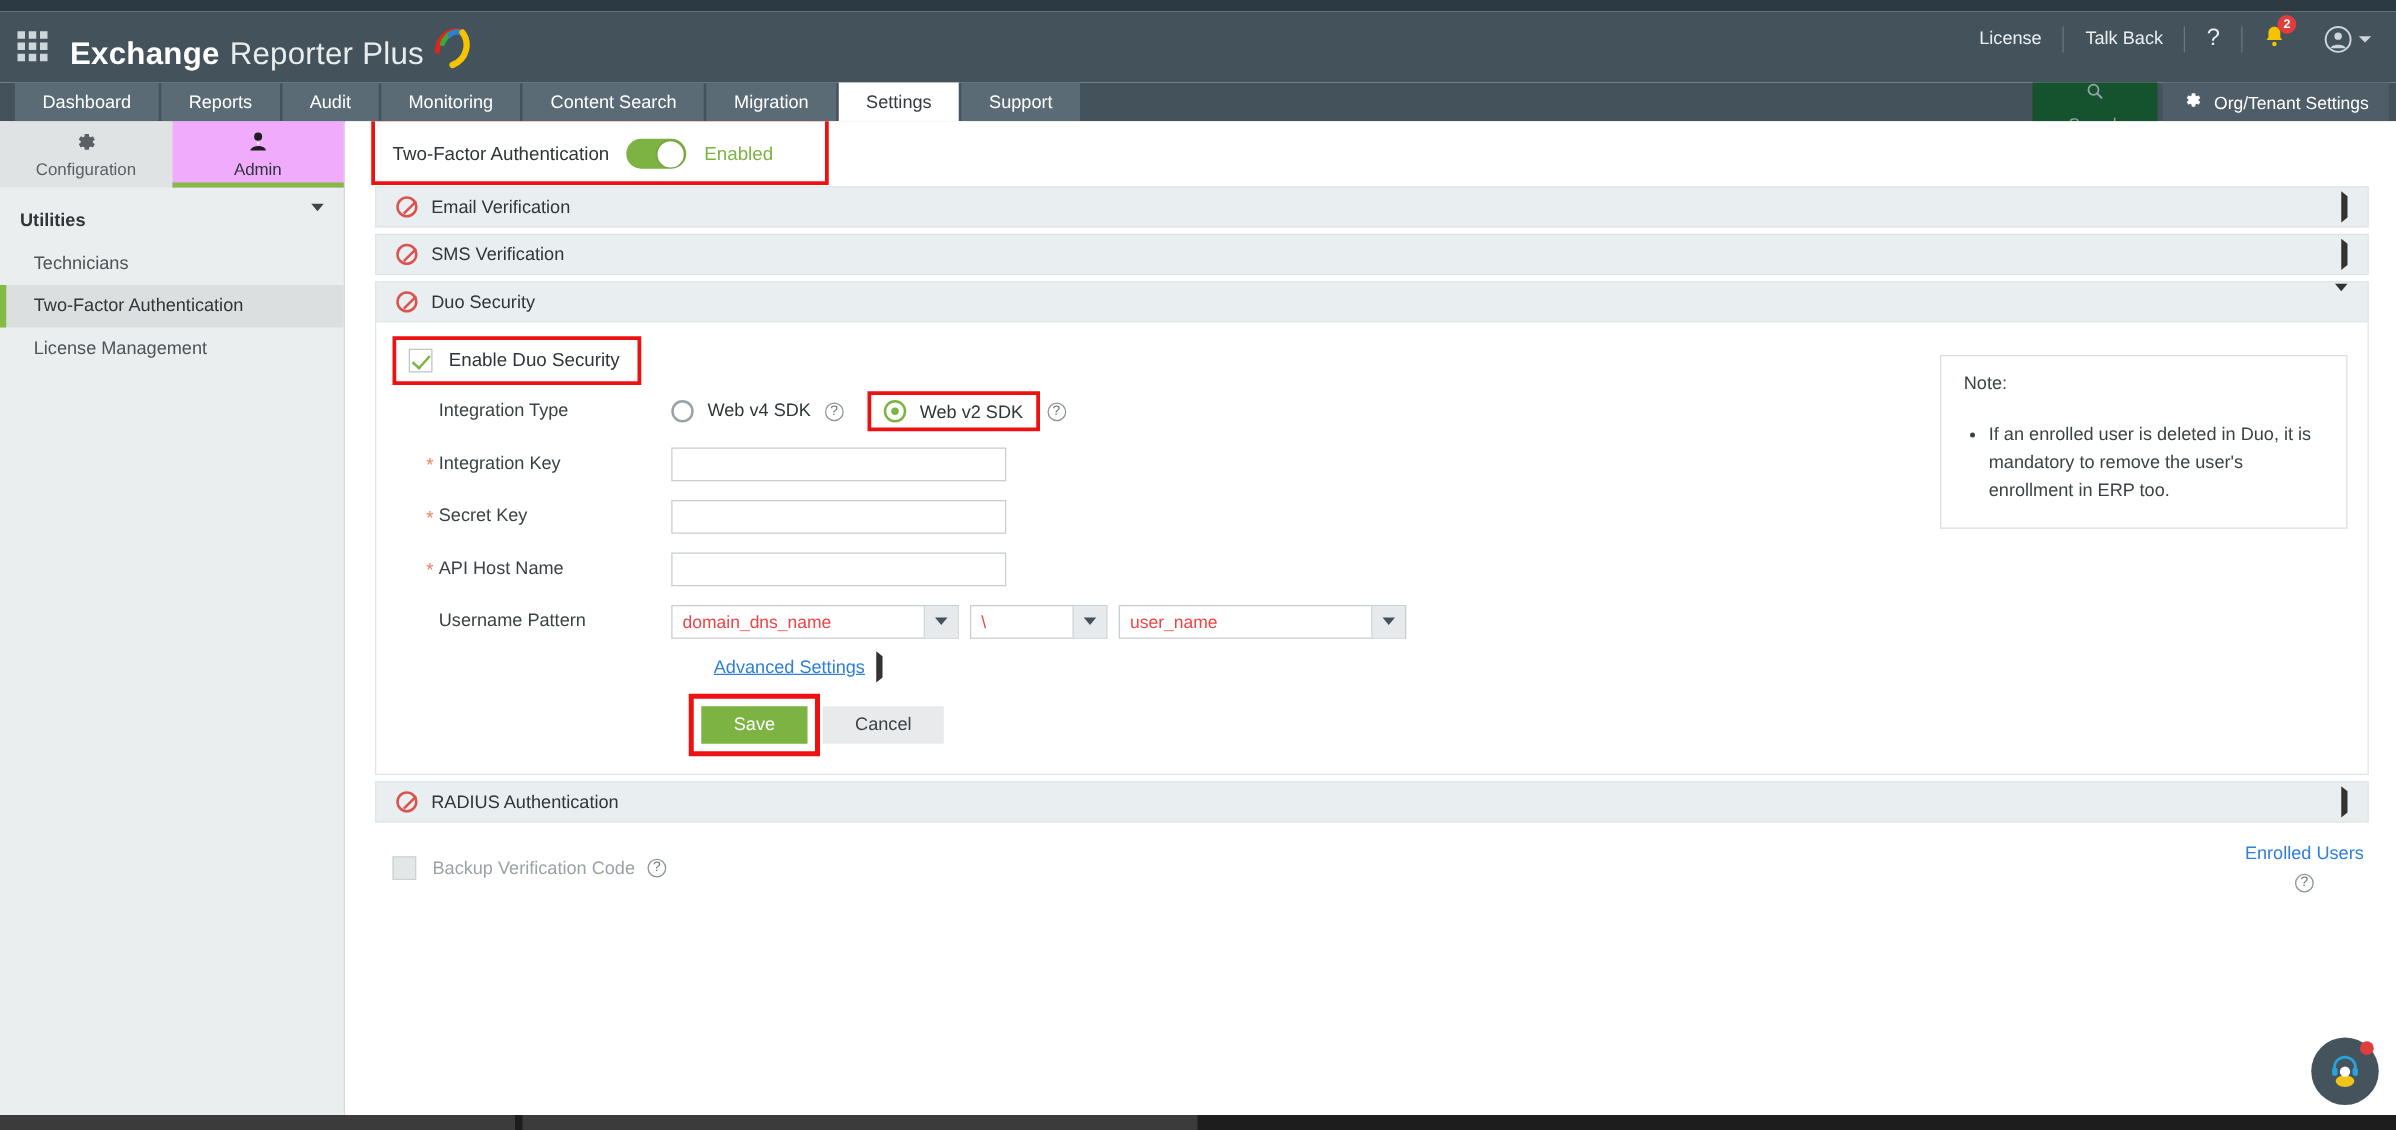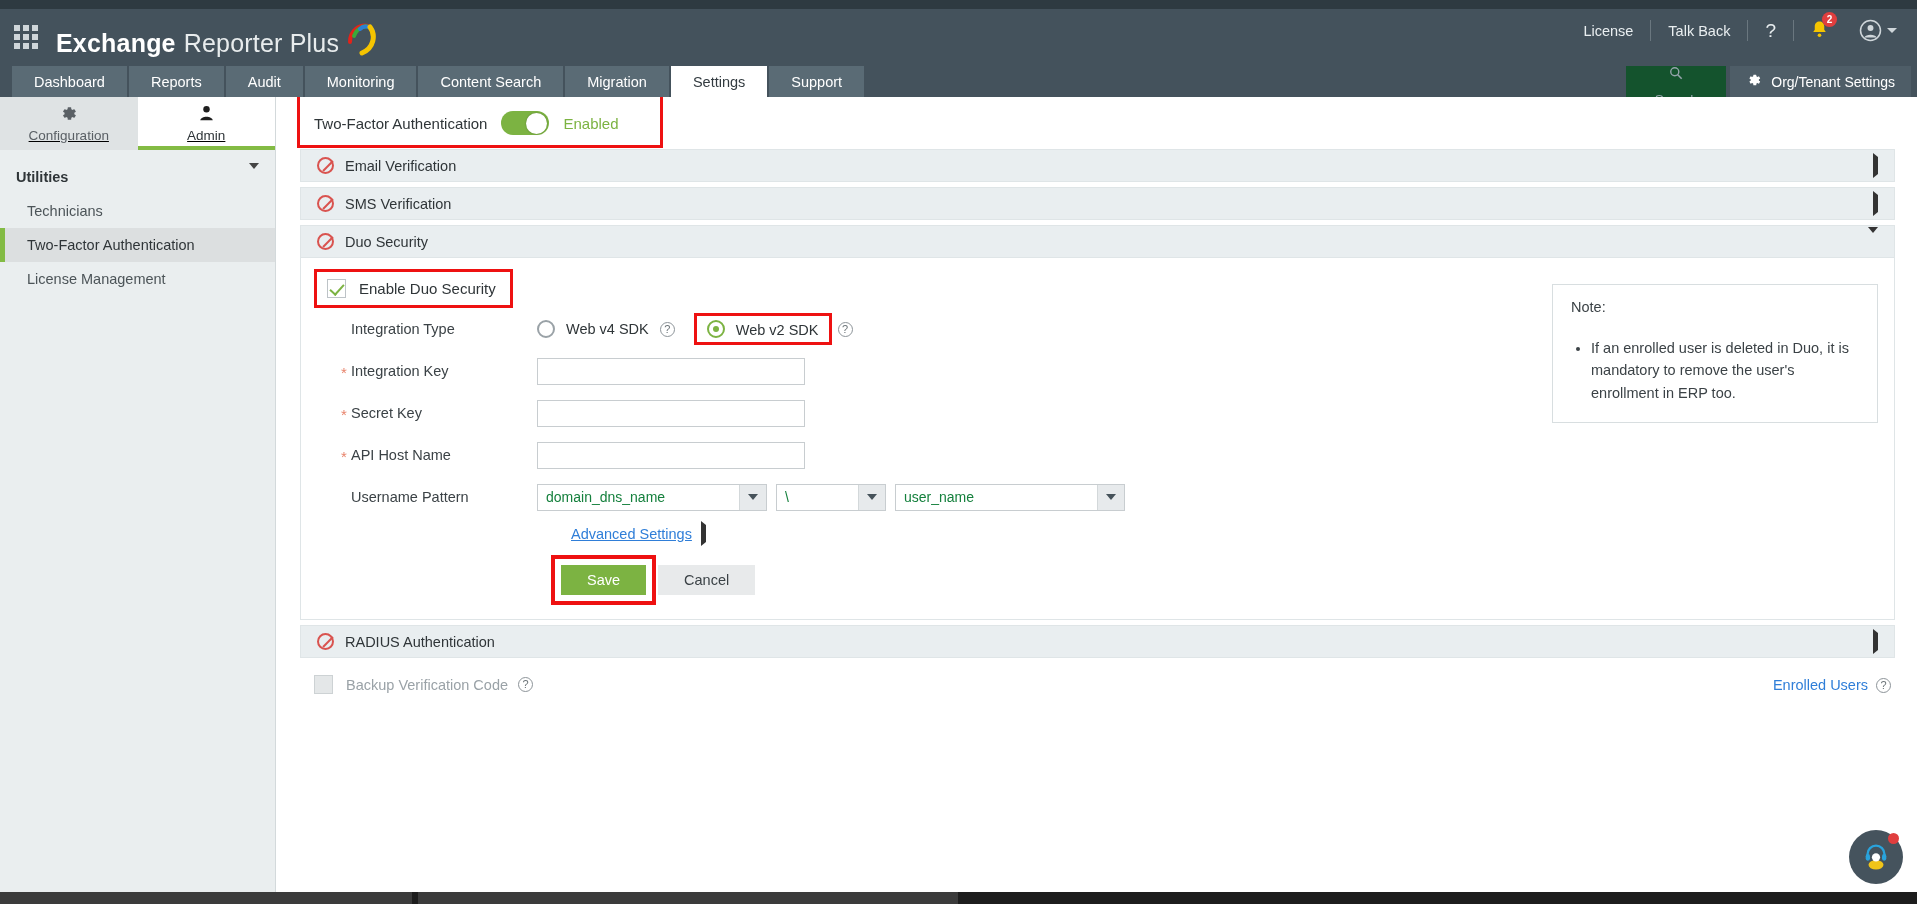--- a/index.html
+++ b/index.html
@@ -141,34 +141,34 @@
   }
 
   
   .sidebar {
     width: 276px;
     min-width: 276px;
     background: #eaeeef;
     border-right: 1px solid #d3d9db;
     display: flex; flex-direction: column;
   }
-  .subtabs { display: flex; height: 53px; text-decoration: underline; }
+  .subtabs { display: flex; height: 53px; }
   .subtab {
     flex: 1;
     display: flex; flex-direction: column;
     align-items: center; justify-content: center;
     gap: 2px;
     font-size: 13.5px;
     color: #5a6065;
     background: #dfe3e4;
     cursor: pointer;
     position: relative;
   }
   .subtab.active {
-    background: #ffffff;
+    background: #f0abfc;
     color: #2e3438;
   }
   .subtab.active::after {
     content:"";
     position:absolute; left:0; right:0; bottom:0; height:4px;
     background:#83bb44;
   }
   .nav { padding-top: 10px; }
   .nav-group {
     display:flex; align-items:center;
@@ -347,21 +347,21 @@
     position: relative;
     height: 27px;
     border: 1px solid #c8cdd0;
     background: #fff;
     display: flex; align-items: center;
     margin-right: 9px;
   }
   .sel-wrap .val {
     padding: 0 8px;
     font-size: 14px;
-    color: #15803d;
+    color: #ef4444;
     white-space: nowrap;
     overflow: hidden;
     flex: 1;
   }
   .sel-wrap .arrowbox {
     width: 27px; height: 25px;
     background: #e7eaec;
     border-left: 1px solid #d3d8da;
     display:flex; align-items:center; justify-content:center;
   }
@@ -405,22 +405,22 @@
   .note ul { margin: 0; padding-left: 20px; }
   .note li { font-size: 14.5px; color:#3b4246; line-height: 1.55; }
 
   .bottom-row {
     display:flex; align-items:center;
     padding: 12px 4px 0 14px;
   }
   .bv-label { font-size: 14.5px; color:#9aa2a7; margin-left: 13px; margin-right: 10px; }
   .enrolled {
     margin-left: auto;
-    display:flex; align-items:flex-end; gap:8px;
-    color:#2f7ed8; font-size: 14.5px; cursor:pointer;
+    display:flex; align-items:center; gap:8px;
+    color:#2f7ed8; font-size: 14.5px; cursor:pointer;flex-direction:column;
   }
 
   
   .chat {
     position: absolute;
     right: 14px; bottom: 8px;
     width: 54px; height: 54px;
     border-radius: 50%;
     background: #45535d;
     display:flex; align-items:center; justify-content:center;

